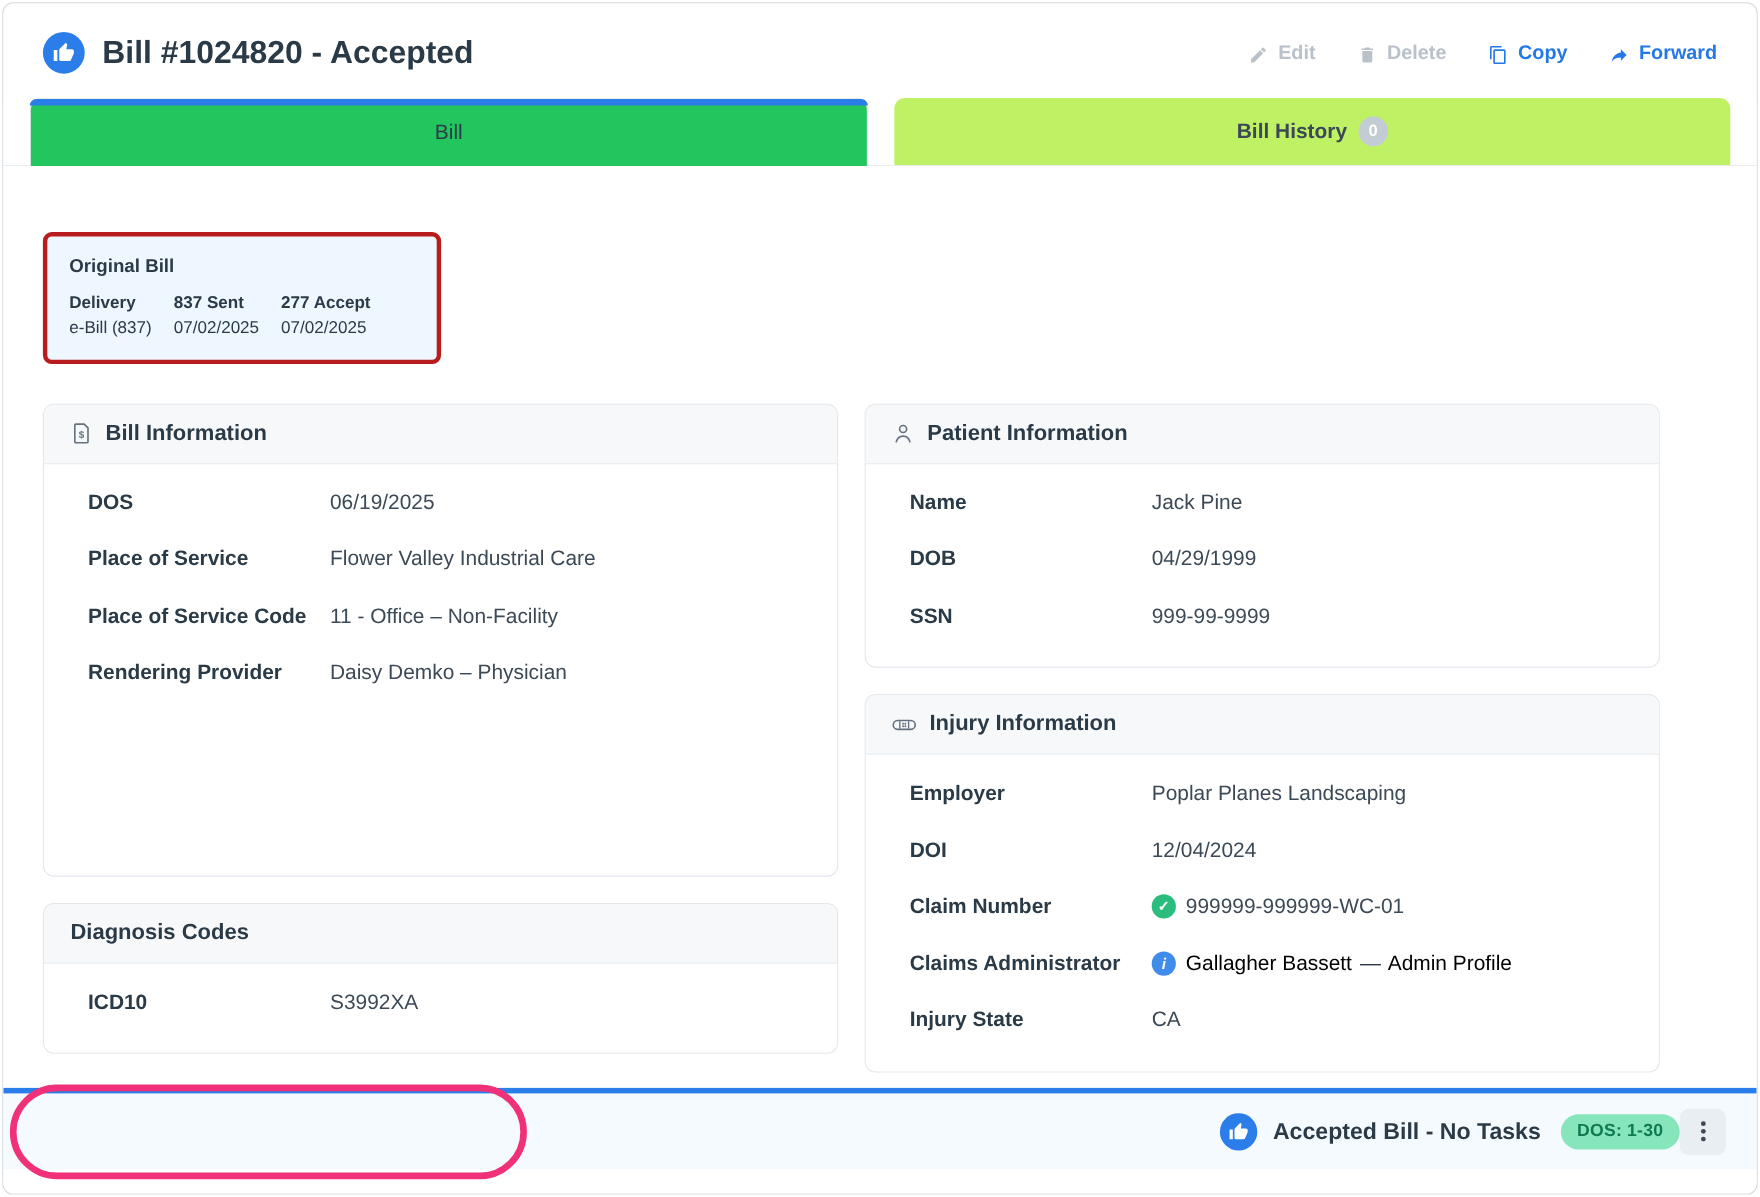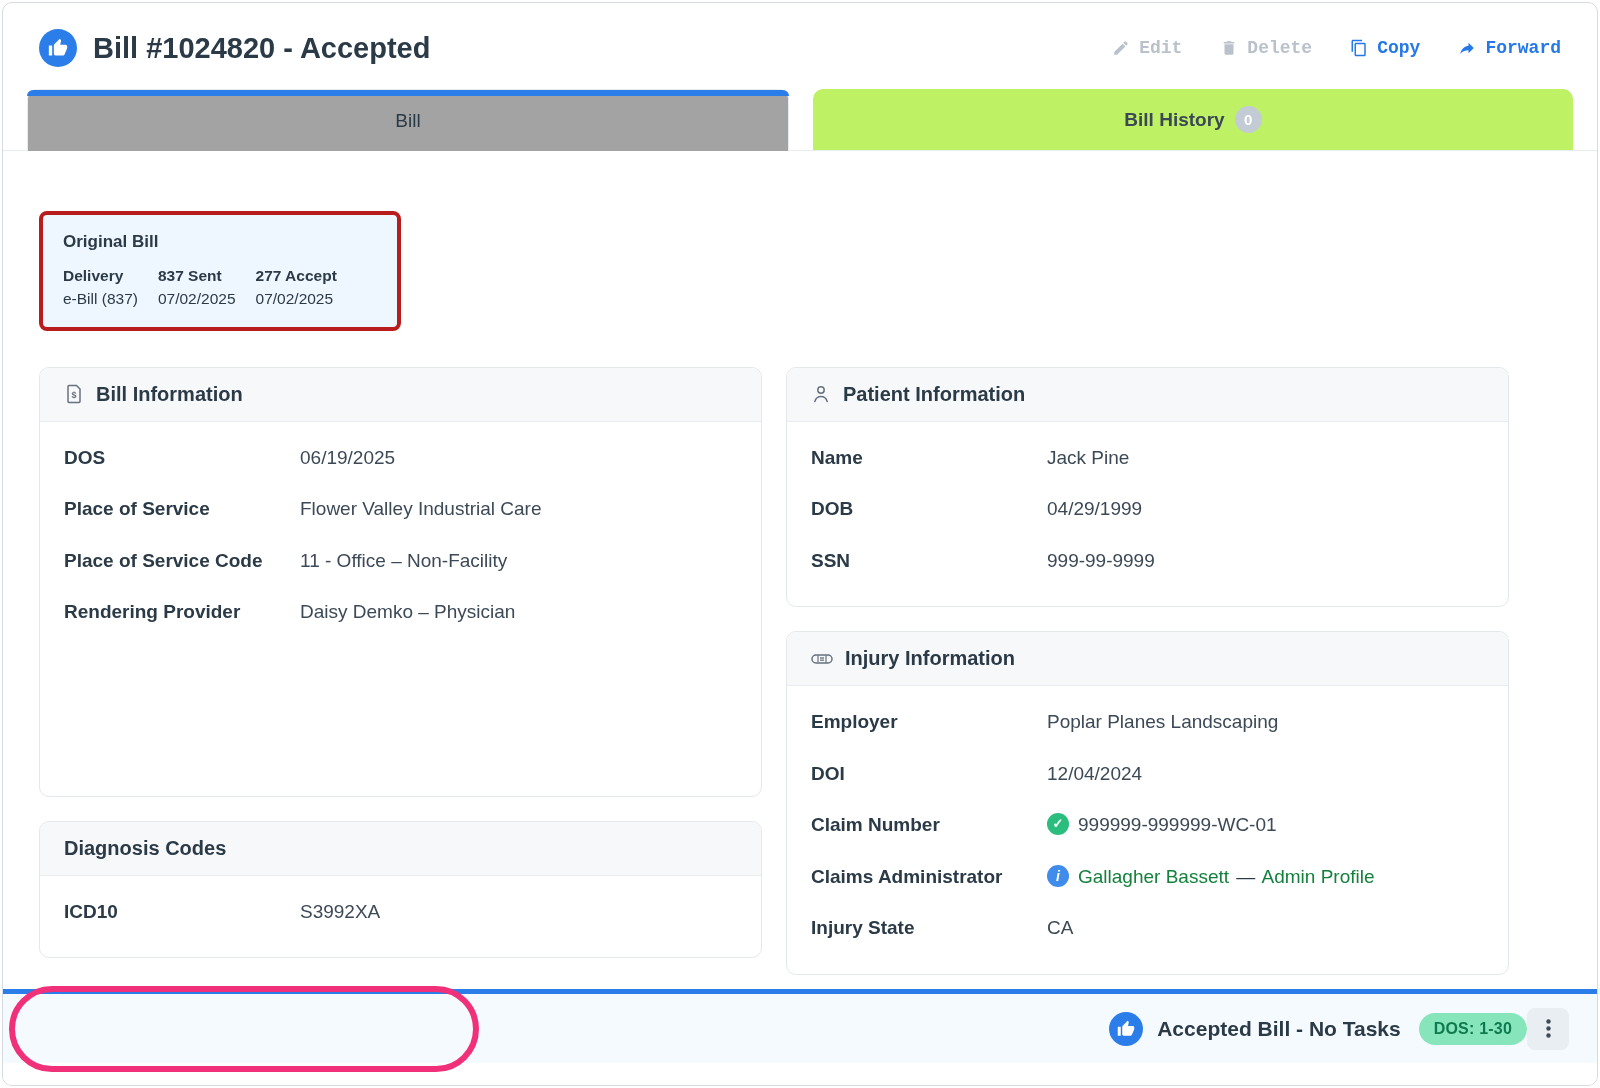--- a/index.html
+++ b/index.html
@@ -32,23 +32,23 @@
   .logo-circle {
     width: 38px; height: 38px; border-radius: 50%;
     background: #2b7de9; color: #fff;
     display: inline-flex; align-items: center; justify-content: center;
     flex: 0 0 auto;
   }
   .logo-circle svg { width: 20px; height: 20px; fill: #fff; }
   .page-title { font-size: 29px; font-weight: 700; margin: 0; color: #2b3a47; }
   .header-actions { display: flex; align-items: center; gap: 38px; }
   .action-btn {
-    display: inline-flex; align-items: center; gap: 9px;
+    display: inline-flex; align-items: flex-end; gap: 9px;
     background: none; border: none; padding: 0;
-    font-family: Liberation Mono, monospace; font-size: 18px; font-weight: 600;
+    font-family: Liberation Sans, sans-serif; font-size: 18px; font-weight: 600;
     cursor: pointer;
   }
   .action-btn svg { width: 18px; height: 18px; fill: currentColor; }
   .action-btn.disabled { color: #b9c1ca; cursor: default; }
   .action-btn.enabled  { color: #2478e8; }
 
   
   .tabbar {
     display: flex;
     gap: 24px;
@@ -58,21 +58,21 @@
     background: #fff;
   }
   .tab {
     flex: 1 1 0;
     display: flex; align-items: center; justify-content: center; gap: 10px;
     font-size: 19px; color: #2b3a47;
     cursor: pointer;
   }
   .tab-active {
     position: relative;
-    background: #a3a3a3;
+    background: #22c55e;
     border: 1px solid #e8ecf0;
     border-bottom: none;
     border-radius: 10px 10px 0 0;
     margin-bottom: -1px;
     z-index: 2;
   }
   .tab-active::before {
     content: "";
     position: absolute; top: 0; left: -1px; right: -1px; height: 6px;
     background: #2b7de9;
@@ -134,45 +134,46 @@
     background: #f7f8fa;
     border-bottom: 1px solid #e8ecf0;
   }
   .panel-title { font-size: 20px; font-weight: 700; margin: 0; }
   .panel-icon { display: inline-flex; flex: 0 0 auto; }
   .panel-body { padding: 10px 24px 20px 24px; }
 
   .row {
     display: grid;
     grid-template-columns: 210px 1fr;
-    column-gap: 26px;
+    column-gap: 10px;
     padding: 12px 0;
     font-size: 19px;
     line-height: 1.45;
+    margin-left: 16px;
   }
   .row-label { font-weight: 700; color: #2b3a47; }
   .row-value { color: #3c4956; }
   .iconed-value { display: flex; align-items: flex-start; gap: 9px; }
 
   .check-icon {
     width: 22px; height: 22px; border-radius: 50%;
     background: #2bbd7e; color: #fff;
     font-size: 13px; font-weight: 700;
     display: inline-flex; align-items: center; justify-content: center;
     margin-top: 2px; flex: 0 0 auto;
   }
   .info-icon {
     width: 22px; height: 22px; border-radius: 50%;
     background: #3f8cea; color: #fff;
     font-size: 14px; font-weight: 700; font-style: italic;
     display: inline-flex; align-items: center; justify-content: center;
     margin-top: 2px; flex: 0 0 auto;
     cursor: pointer;
   }
-  .link { color: #15803d; text-decoration: none; cursor: pointer; }
+  .link { color: #000000; text-decoration: none; cursor: pointer; }
   .sep { color: #2b3a47; margin: 0 2px; }
 
   
   .footer {
     position: relative;
     border-top: 5px solid #2b7de9;
     background: #f5fafe;
     min-height: 74px;
     display: flex; align-items: center; justify-content: flex-end;
     padding: 12px 28px;

